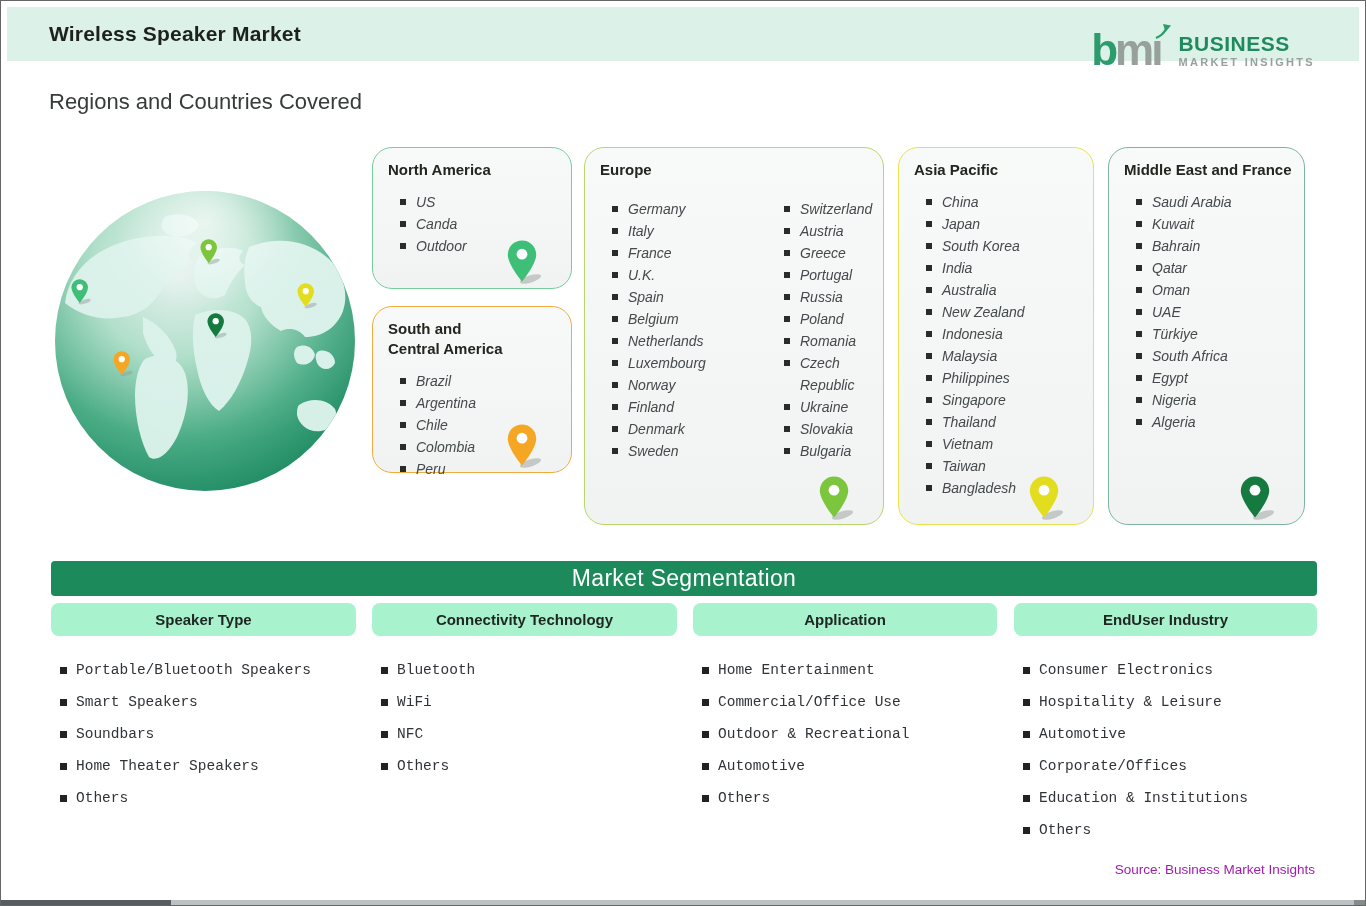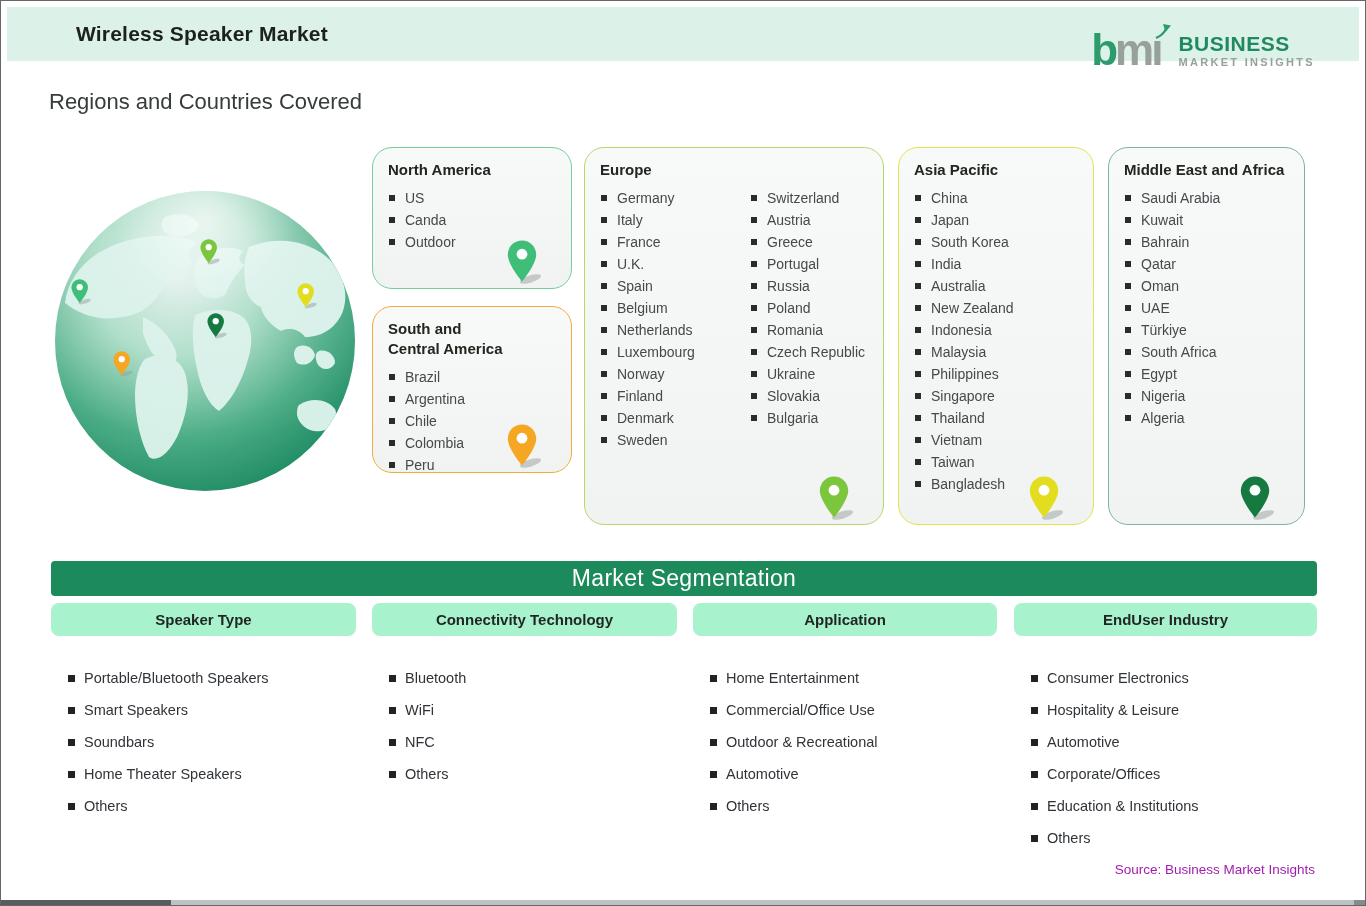--- a/index.html
+++ b/index.html
@@ -7,21 +7,21 @@
     position:relative;width:1366px;height:906px;background:#ffffff;
     font-family:"Liberation Sans", sans-serif;overflow:hidden;
     border:1px solid #666;box-sizing:border-box;
   }
   
   .header-band{
     position:absolute;left:6px;top:6px;right:6px;height:54px;
     display:flex;align-items:center;justify-content:space-between;
     padding:0 44px 0 42px;box-sizing:border-box;
   }
-  .page-title{font-size:21px;font-weight:bold;color:#1c201e;letter-spacing:.2px;margin-left:27px;}
+  .page-title{font-size:21px;font-weight:bold;color:#1c201e;letter-spacing:.2px;}
   .logo{display:flex;align-items:center;gap:10px;margin-top:32px;}
   .logo-mark{position:relative;font-size:44px;font-weight:bold;line-height:.9;letter-spacing:-3px;padding-right:8px;}
   .logo-arrow{position:absolute;top:-7px;right:-4px;}
   .logo-text{display:flex;flex-direction:column;justify-content:flex-end;}
   .logo-line1{font-size:21px;font-weight:bold;letter-spacing:.5px;line-height:1;}
   .logo-line2{font-size:11px;font-weight:bold;letter-spacing:2.3px;line-height:1;margin-top:3px;}
   
   .section-title{position:absolute;left:48px;top:88px;font-size:22px;color:#363c39;}
   
   .globe{position:absolute;left:46px;top:182px;}
@@ -31,42 +31,42 @@
     background:linear-gradient(180deg,#f8faf9 0%,#f0f3f1 100%);
     padding:11px 12px 8px 13px;
   }
   .card-na {left:371px;top:146px;width:200px;height:142px;}
   .card-sca{left:371px;top:305px;width:200px;height:167px;}
   .card-eu {left:583px;top:146px;width:300px;height:378px;}
   .card-ap {left:897px;top:146px;width:196px;height:378px;}
   .card-mea{left:1107px;top:146px;width:197px;height:378px;}
   .card-title{font-size:15px;font-weight:bold;color:#22261f;margin:1px 0 7px 2px;}
   .card-title span{display:block;line-height:20px;}
-  .country-list{list-style:none;margin:0;padding:0;}
+  .country-list{list-style:none;margin:11px;padding:0;font-style:italic;}
   .country-list li{display:flex;align-items:flex-start;line-height:22px;font-size:14px;color:#44494c;}
   .country-list .bullet{width:6px;height:6px;background:#2b2b2b;margin:8px 10px 0 3px;flex:none;}
   .eu-cols{display:flex;}
   .eu-col1{width:150px;flex:none;}
   .eu-col2{flex:1;}
   .card-pin{position:absolute;right:26px;bottom:3px;}
   
   .seg-banner{
     position:absolute;left:50px;top:560px;width:1266px;height:35px;border-radius:4px;
     color:#ffffff;font-size:23px;display:flex;align-items:center;justify-content:center;letter-spacing:.3px;
   }
   .seg-head{
     position:absolute;top:602px;height:33px;border-radius:8px;
     display:flex;align-items:center;justify-content:center;
     font-size:15px;font-weight:bold;color:#1f2622;
   }
   .seg-head.c1{left:50px;width:305px;}
   .seg-head.c2{left:371px;width:305px;}
   .seg-head.c3{left:692px;width:304px;}
   .seg-head.c4{left:1013px;width:303px;}
-  .seg-list{position:absolute;top:649px;list-style:none;margin:12px;padding:0;}
+  .seg-list{position:absolute;top:649px;list-style:none;margin:4px;padding:0;font-family:Liberation Mono, monospace;}
   .seg-list.sl1{left:55px;width:300px;}
   .seg-list.sl2{left:376px;width:300px;}
   .seg-list.sl3{left:697px;width:300px;}
   .seg-list.sl4{left:1018px;width:300px;}
   .seg-list li{height:32px;display:flex;align-items:center;font-size:14.5px;color:#303438;}
   .seg-list .bullet{width:7px;height:7px;background:#222;margin:0 9px 0 0;flex:none;}
   
   .source{position:absolute;right:50px;top:861px;font-size:13.5px;color:#a21caf;}
   .hscroll{position:absolute;left:0;right:0;bottom:0;height:5px;background:#bcc1c2;}
   .hscroll-thumb{position:absolute;left:0;top:0;height:100%;width:170px;background:#565c5f;}
@@ -381,21 +381,21 @@
           <span>Bangladesh</span>
         </li>
       </ul>
     <svg class="card-pin" width="38" height="45" viewBox="0 0 38 45" style="color: rgb(226, 221, 31);">
         <use href="#pin-shape"></use>
       </svg>
   </div>
 
   <div class="region-card card-mea" style="border-color: rgb(127, 179, 160);">
     <div class="card-title">
-      <span>Middle East and Africa</span>
+      <span>Middle East and France</span>
       <span></span>
     </div>
     <ul class="country-list">
         <li>
           <span class="bullet"></span>
           <span>Saudi Arabia</span>
         </li>
         <li>
           <span class="bullet"></span>
           <span>Kuwait</span>

